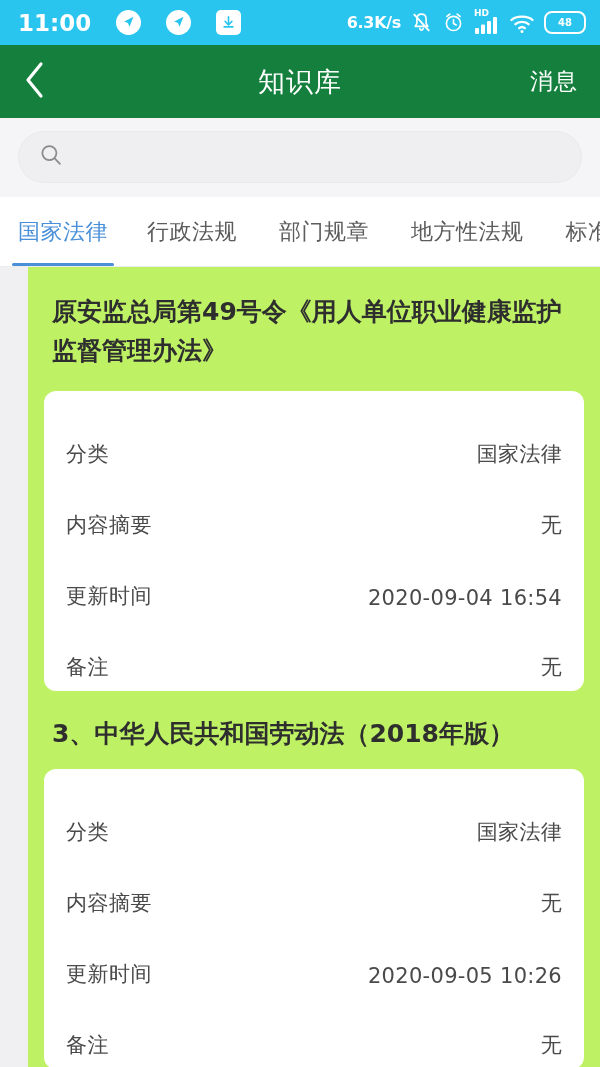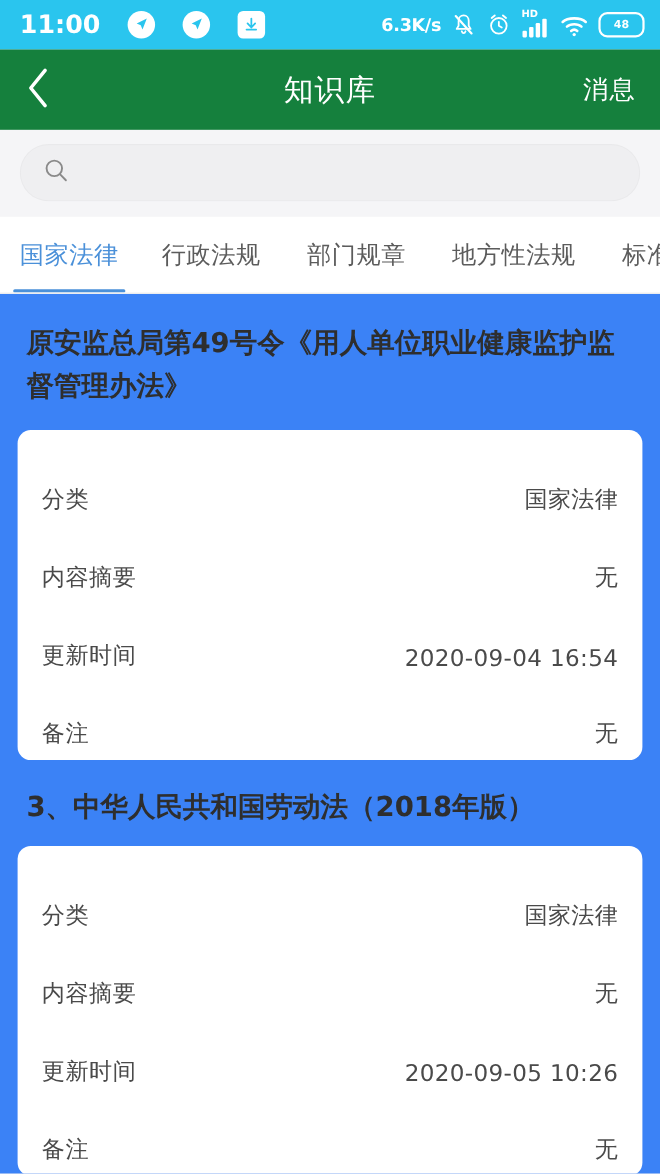--- a/index.html
+++ b/index.html
@@ -210,24 +210,25 @@
     height: 3px;
     background: transparent;
     border-radius: 2px;
   }
   .tab.active .tab-underline {
     background: #4a90d9;
   }
 
   
   .content {
-    background: #3b82f6;
+    background: #bef264;
     padding: 0 16px;
     height: calc(1067px - 45px - 73px - 79px - 70px);
     overflow: hidden;
+    margin-left: 28px;
   }
 
   .entry { margin-top: 0; }
 
   .entry-title {
     font-size: 25px;
     font-weight: bold;
     color: #2e2e2e;
     line-height: 1.55;
     padding: 26px 8px 20px 8px;

